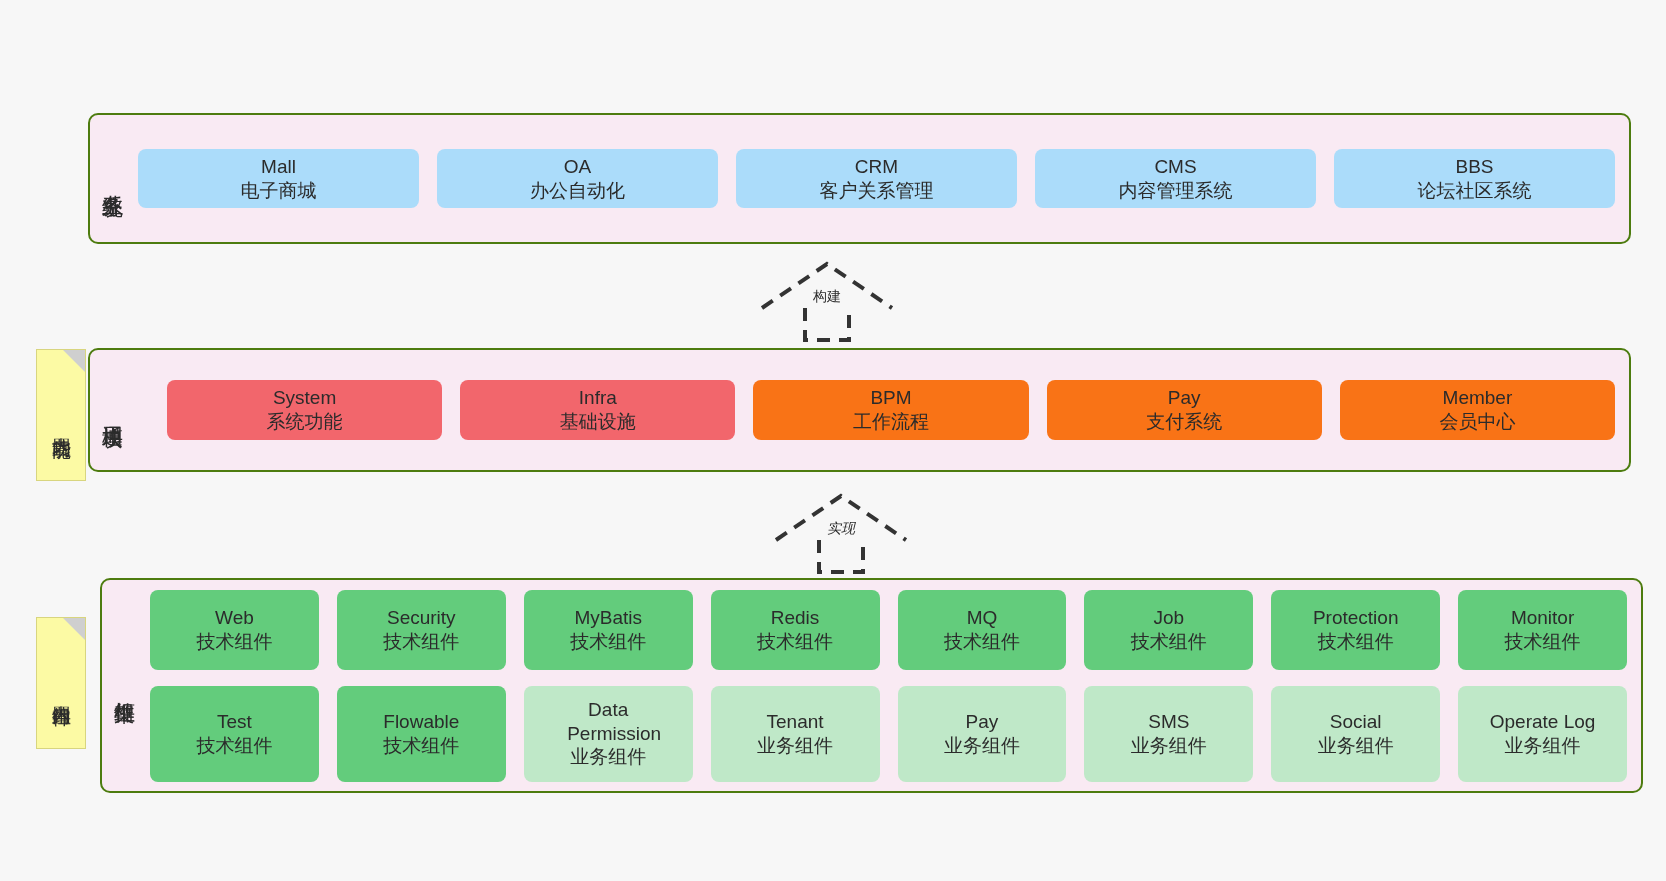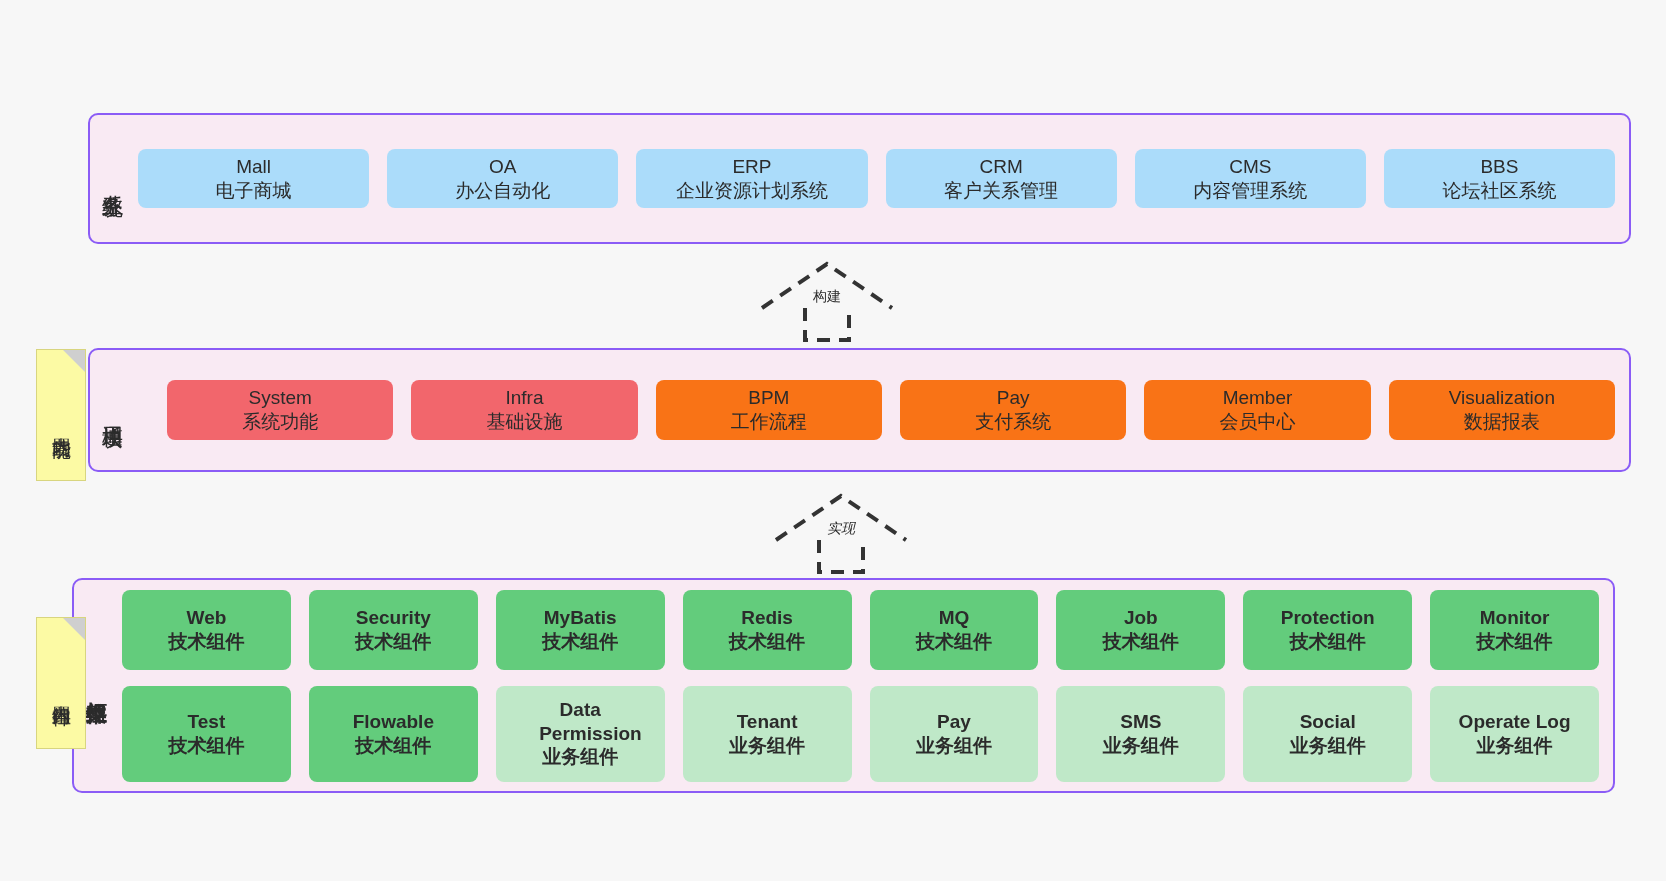--- a/index.html
+++ b/index.html
@@ -19,21 +19,21 @@
 
   #canvas {
     position: absolute;
     inset: 0;
   }
 
   
   .layer {
     position: absolute;
     background: #f9eaf3;
-    border: 2px solid #8b5cf6;
+    border: 2px solid #4d7c0f;
     border-radius: 10px;
     box-sizing: border-box;
     display: flex;
     align-items: stretch;
   }
 
   
   .layer-title {
     flex: 0 0 auto;
     width: 44px;
@@ -145,24 +145,20 @@
       <div class="row">
         <div class="box blue">
           <span class="t1">Mall</span>
           <span class="t2">电子商城</span>
         </div>
         <div class="box blue">
           <span class="t1">OA</span>
           <span class="t2">办公自动化</span>
         </div>
         <div class="box blue">
-          <span class="t1">ERP</span>
-          <span class="t2">企业资源计划系统</span>
-        </div>
-        <div class="box blue">
           <span class="t1">CRM</span>
           <span class="t2">客户关系管理</span>
         </div>
         <div class="box blue">
           <span class="t1">CMS</span>
           <span class="t2">内容管理系统</span>
         </div>
         <div class="box blue">
           <span class="t1">BBS</span>
           <span class="t2">论坛社区系统</span>
@@ -201,42 +197,38 @@
           <span class="t2">工作流程</span>
         </div>
         <div class="box pink">
           <span class="t1">Pay</span>
           <span class="t2">支付系统</span>
         </div>
         <div class="box pink">
           <span class="t1">Member</span>
           <span class="t2">会员中心</span>
         </div>
-        <div class="box pink">
-          <span class="t1">Visualization</span>
-          <span class="t2">数据报表</span>
-        </div>
       </div>
     </div>
   </div>
 
   <div class="arrow" id="arrow-implement" style="left:766px; top:488px; width:150px; height:86px;">
     <svg width="150" height="86" viewBox="0 0 150 86">
       <path d="M10 52 L75 8 L140 52" fill="none" stroke="#333" stroke-width="4" stroke-dasharray="13,9" stroke-linecap="butt"></path>
       <path d="M53 52 L53 84 L97 84 L97 52" fill="none" stroke="#333" stroke-width="4" stroke-dasharray="13,9" stroke-linecap="butt"></path>
     </svg>
     <span class="lbl" style="top:32px;font-style:italic;">实现</span>
   </div>
 
   <div class="sticky" id="sticky-builtin-component" style="left:36px; top:617px; width:50px; height:132px;">
     <span class="fold"></span>
     <span>内置组件</span>
   </div>
 
-  <div class="layer" id="layer-framework-component" style="left:72px; top:578px; width:1543px; height:215px;font-weight:bold;">
+  <div class="layer" id="layer-framework-component" style="left:100px; top:578px; width:1543px; height:215px;">
     <div class="layer-title">框架组件</div>
     <div class="layer-body">
 
       <div class="row" style="height:80px;">
         <div class="box green">
           <span class="t1">Web</span>
           <span class="t2">技术组件</span>
         </div>
         <div class="box green">
           <span class="t1">Security</span>

